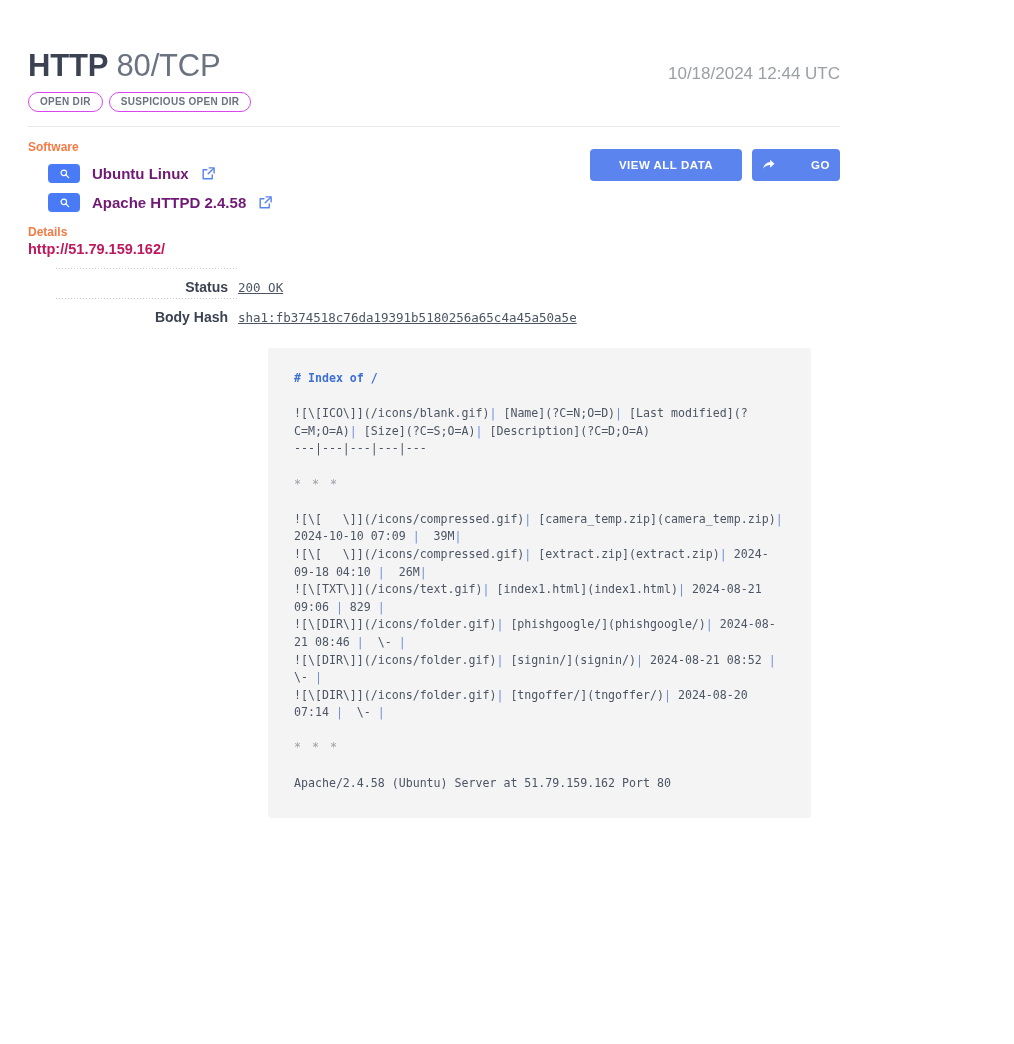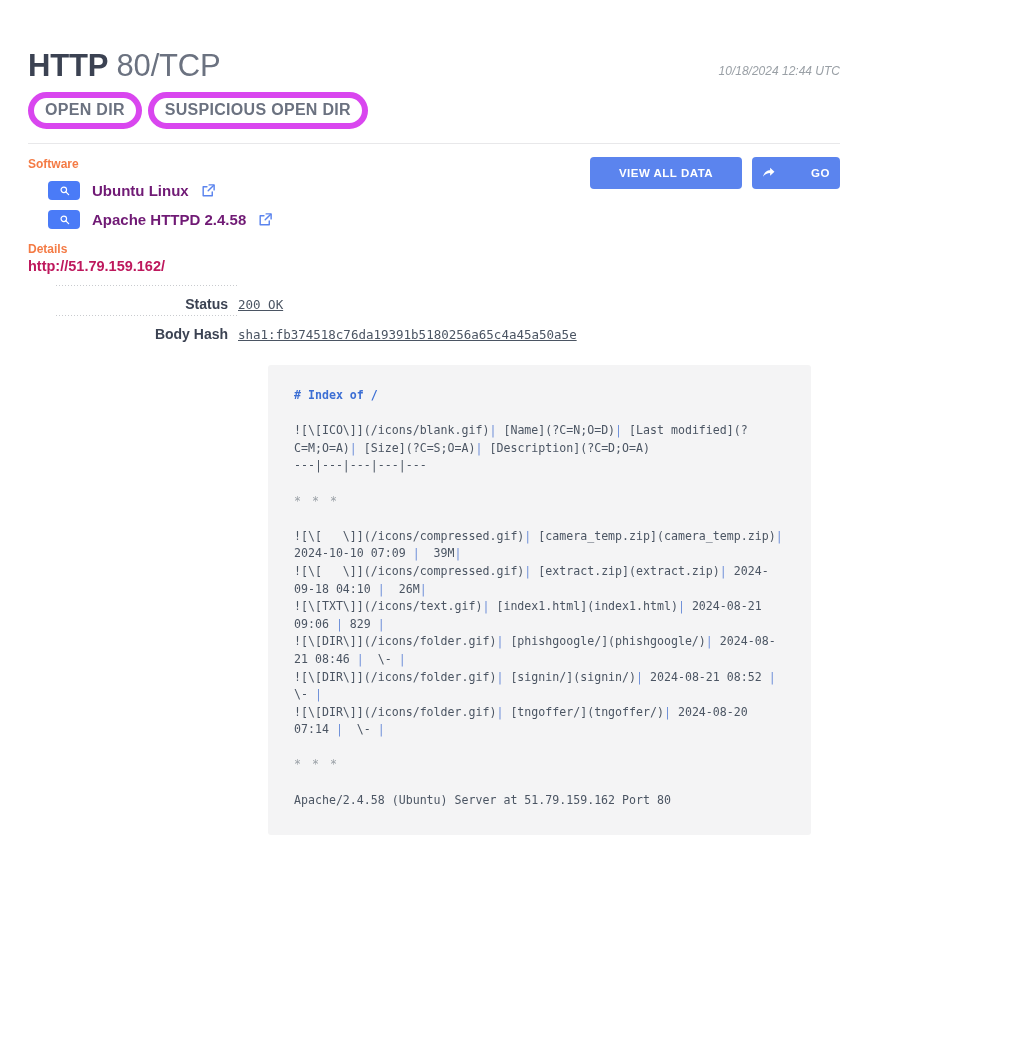--- a/index.html
+++ b/index.html
@@ -12,41 +12,41 @@
   }
   .page { position: relative; width: 868px; height: 1044px; padding: 0 28px; }
 
   
   .header-row {
     display: flex; align-items: flex-start; justify-content: space-between;
     padding-top: 48px;
   }
   .title { font-size: 31px; line-height: 36px; color: #6b7280; font-weight: 400; letter-spacing: -0.2px; }
   .title b { color: #3b4252; font-weight: 700; }
-  .timestamp { font-size: 12px; color: #9aa0a6; padding-top: 16px; white-space: nowrap; font-style: italic; }
+  .timestamp { font-size: 17px; color: #9aa0a6; padding-top: 16px; white-space: nowrap; }
 
   .chips { display: flex; gap: 6px; margin-top: 8px; }
   .chip {
-    border: 6px solid #d946ef; border-radius: 999px;
+    border: 1px solid #d946ef; border-radius: 999px;
     padding: 3px 11px 4px;
-    font-size: 16px; font-weight: 700; letter-spacing: 0.3px;
+    font-size: 10px; font-weight: 700; letter-spacing: 0.3px;
     color: #6b7280; background: #fff; white-space: nowrap;
   }
 
   .divider { height: 1px; background: #e8e8ea; margin-top: 14px; }
 
   
   .sec-head {
     color: #f47b45; font-size: 12px; font-weight: 700;
     margin-top: 13px; margin-bottom: 2px;
   }
 
   
   .sw-block { position: relative; }
-  .btn-row { position: absolute; right: 0; top: 0; display: flex; gap: 10px; }
+  .btn-row { position: absolute; right: 0; top: 9px; display: flex; gap: 10px; }
   .btn {
     background: #5b84ee; color: #ffffff; border: none; border-radius: 4px;
     font-size: 11.5px; font-weight: 700; letter-spacing: 0.5px;
     display: inline-flex; align-items: center; justify-content: center; gap: 6px;
     cursor: pointer;
   }
   .btn-viewall { width: 152px; height: 32px; }
   .btn-go { width: 88px; height: 32px; gap: 36px; }
 
   .sw-item { display: flex; align-items: center; gap: 12px; margin-top: 10px; padding-left: 20px; }

